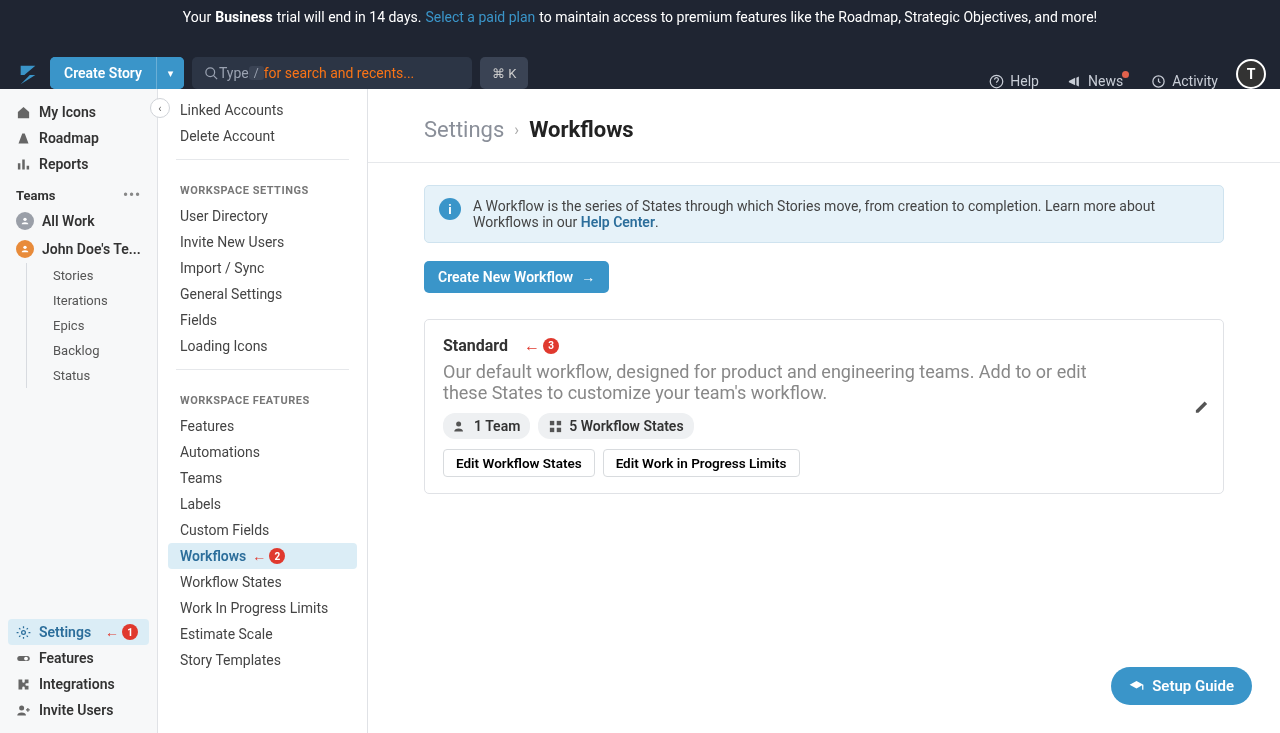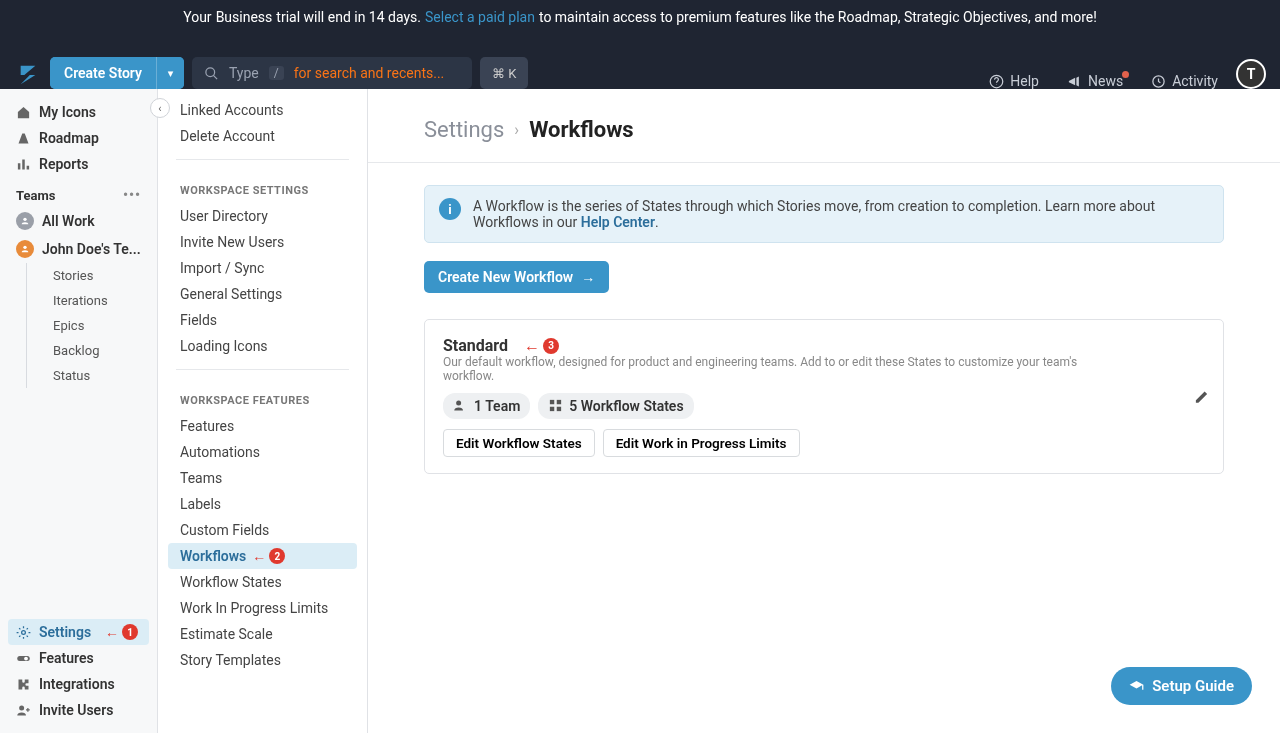--- a/index.html
+++ b/index.html
@@ -1,26 +1,26 @@
 <!DOCTYPE html>
 <html><head>
 <meta charset="utf-8">
 <style>
 * { margin:0; padding:0; box-sizing:border-box; font-family:-apple-system,BlinkMacSystemFont,"Segoe UI",Roboto,Helvetica,Arial,sans-serif; }
 body { width:1280px; height:733px; overflow:hidden; color:#333; }
 .trial-bar { height:34px; background:#1f2532; color:#fff; display:flex; align-items:center; justify-content:center; font-size:14px; }
-.trial-bar b { font-weight:400; margin:0 4px; }
+.trial-bar b { font-weight:700; margin:0 4px; }
 .trial-bar .link { color:#3a95c9; margin:0 4px; cursor:pointer;text-align:right; }
 .topbar { height:55px; background:#1f2532; display:flex; align-items:flex-end; padding:0 14px; gap:8px; }
 .logo { width:28px; height:28px; display:flex; align-items:center; justify-content:center; }
 .logo svg { width:22px; height:22px; }
 .btn-create { background:#3a95c9; color:#fff; border:none; height:32px; padding:0 14px; border-radius:5px; font-size:14px; font-weight:600; cursor:pointer; }
 .btn-create-wrap { display:flex; background:#3a95c9; border-radius:5px; overflow:hidden; }
 .btn-caret { background:#3a95c9; border:none; border-left:1px solid rgba(255,255,255,0.25); color:#fff; width:28px; cursor:pointer; font-size:11px; }
-.searchbox { display:flex; align-items:center; background:#2c3545; border-radius:5px; height:32px; padding:0 12px; color:#888; width:280px; gap:10px; font-size:14px; }
+.searchbox { display:flex; align-items:center; background:#2c3545; border-radius:5px; height:32px; padding:0 12px; color:#888; width:280px; font-size:14px; }
 .searchbox .slash { background:#3a4354; color:#9aa2b1; border-radius:3px; padding:0 5px; font-size:12px; }
 .searchbox .type { color:#9aa2b1; }
 .cmdk { background:#3a4354; color:#ccc; border:none; height:32px; padding:0 12px; border-radius:5px; font-size:13px; cursor:pointer; }
 .topbar .grow { flex:1; }
 .top-link { color:#c8cdd6; font-size:14px; display:flex; align-items:center; gap:6px; cursor:pointer; padding:0 10px; position:relative; }
 .dot { width:7px; height:7px; background:#e0614c; border-radius:50%; position:absolute; top:-2px; right:4px; }
 .avatar { width:30px; height:30px; border-radius:50%; border:2px solid #fff; background:#333; color:#fff; display:flex; align-items:center; justify-content:center; font-weight:700; font-size:14px; }
 .main { display:flex; height:644px; }
 .sidebar1 { width:158px; background:#f7f8f9; border-right:1px solid #e0e2e6; padding:10px 8px; display:flex; flex-direction:column; position:relative; }
 .sidebar1 .item { display:flex; align-items:center; gap:8px; padding:5px 8px; font-size:14px; color:#333; font-weight:600; cursor:pointer; border-radius:4px; }
@@ -41,23 +41,23 @@
 .breadcrumb .muted { color:#8a8f99; }
 .breadcrumb .chev { color:#aaa; font-size:16px; }
 .breadcrumb .strong { font-weight:700; color:#222; }
 .inner { padding:22px 56px; }
 .info-banner { background:#e6f2f9; border:1px solid #cfe3ef; border-radius:5px; padding:12px 14px; display:flex; gap:12px; font-size:14px; color:#444; }
 .info-icon { width:22px; height:22px; border-radius:50%; background:#3a95c9; color:#fff; display:flex; align-items:center; justify-content:center; font-weight:700; flex-shrink:0; font-size:13px; }
 .info-banner a { color:#2c6e9b; font-weight:600; text-decoration:none; }
 .btn-primary { background:#3a95c9; color:#fff; border:none; padding:8px 14px; border-radius:5px; font-size:14px; font-weight:600; cursor:pointer; display:inline-flex; align-items:center; gap:8px; margin-top:18px; }
 .card { border:1px solid #e0e2e6; border-radius:5px; padding:16px 18px; margin-top:26px; position:relative; }
 .card h3 { font-size:16px; font-weight:700; display:inline-flex; align-items:center; gap:10px; }
-.card .desc { color:#888; font-size:12px; max-width:650px; }
+.card .desc { color:#888; font-size:18px; margin-top:6px; max-width:650px; }
 .card .badges { display:flex; gap:8px; margin-top:10px; flex-wrap:wrap; }
-.badge { background:#eef0f2; border-radius:12px; padding:5px 10px; font-size:14px; font-weight:600; color:#333; display:inline-flex; align-items:flex-start; gap:6px; }
+.badge { background:#eef0f2; border-radius:12px; padding:5px 10px; font-size:14px; font-weight:600; color:#333; display:inline-flex; align-items:center; gap:6px; }
 .btn-outline { background:#fff; border:1px solid #d8dbde; border-radius:4px; padding:5px 12px; font-size:13.5px; font-weight:600; cursor:pointer; }
 .edit-icon { position:absolute; right:14px; top:50%; transform:translateY(-50%); color:#555; cursor:pointer; }
 .setup-guide { position:fixed; right:28px; bottom:28px; background:#3a95c9; color:#fff; border:none; padding:10px 18px; border-radius:20px; font-size:15px; font-weight:600; cursor:pointer; display:flex; align-items:center; gap:8px; }
 .ico { width:15px; height:15px; display:inline-block; flex-shrink:0; }
 .annot-arrow { display:inline-flex; align-items:center; color:#e0392e; font-weight:700; margin-left:6px; }
 .annot-num { width:16px; height:16px; border-radius:50%; background:#e0392e; color:#fff; font-size:10px; display:inline-flex; align-items:center; justify-content:center; margin-left:3px; }
 .dots-ic { color:#888; font-size:14px; letter-spacing:1px; }
 </style>
 </head>
 <body>

